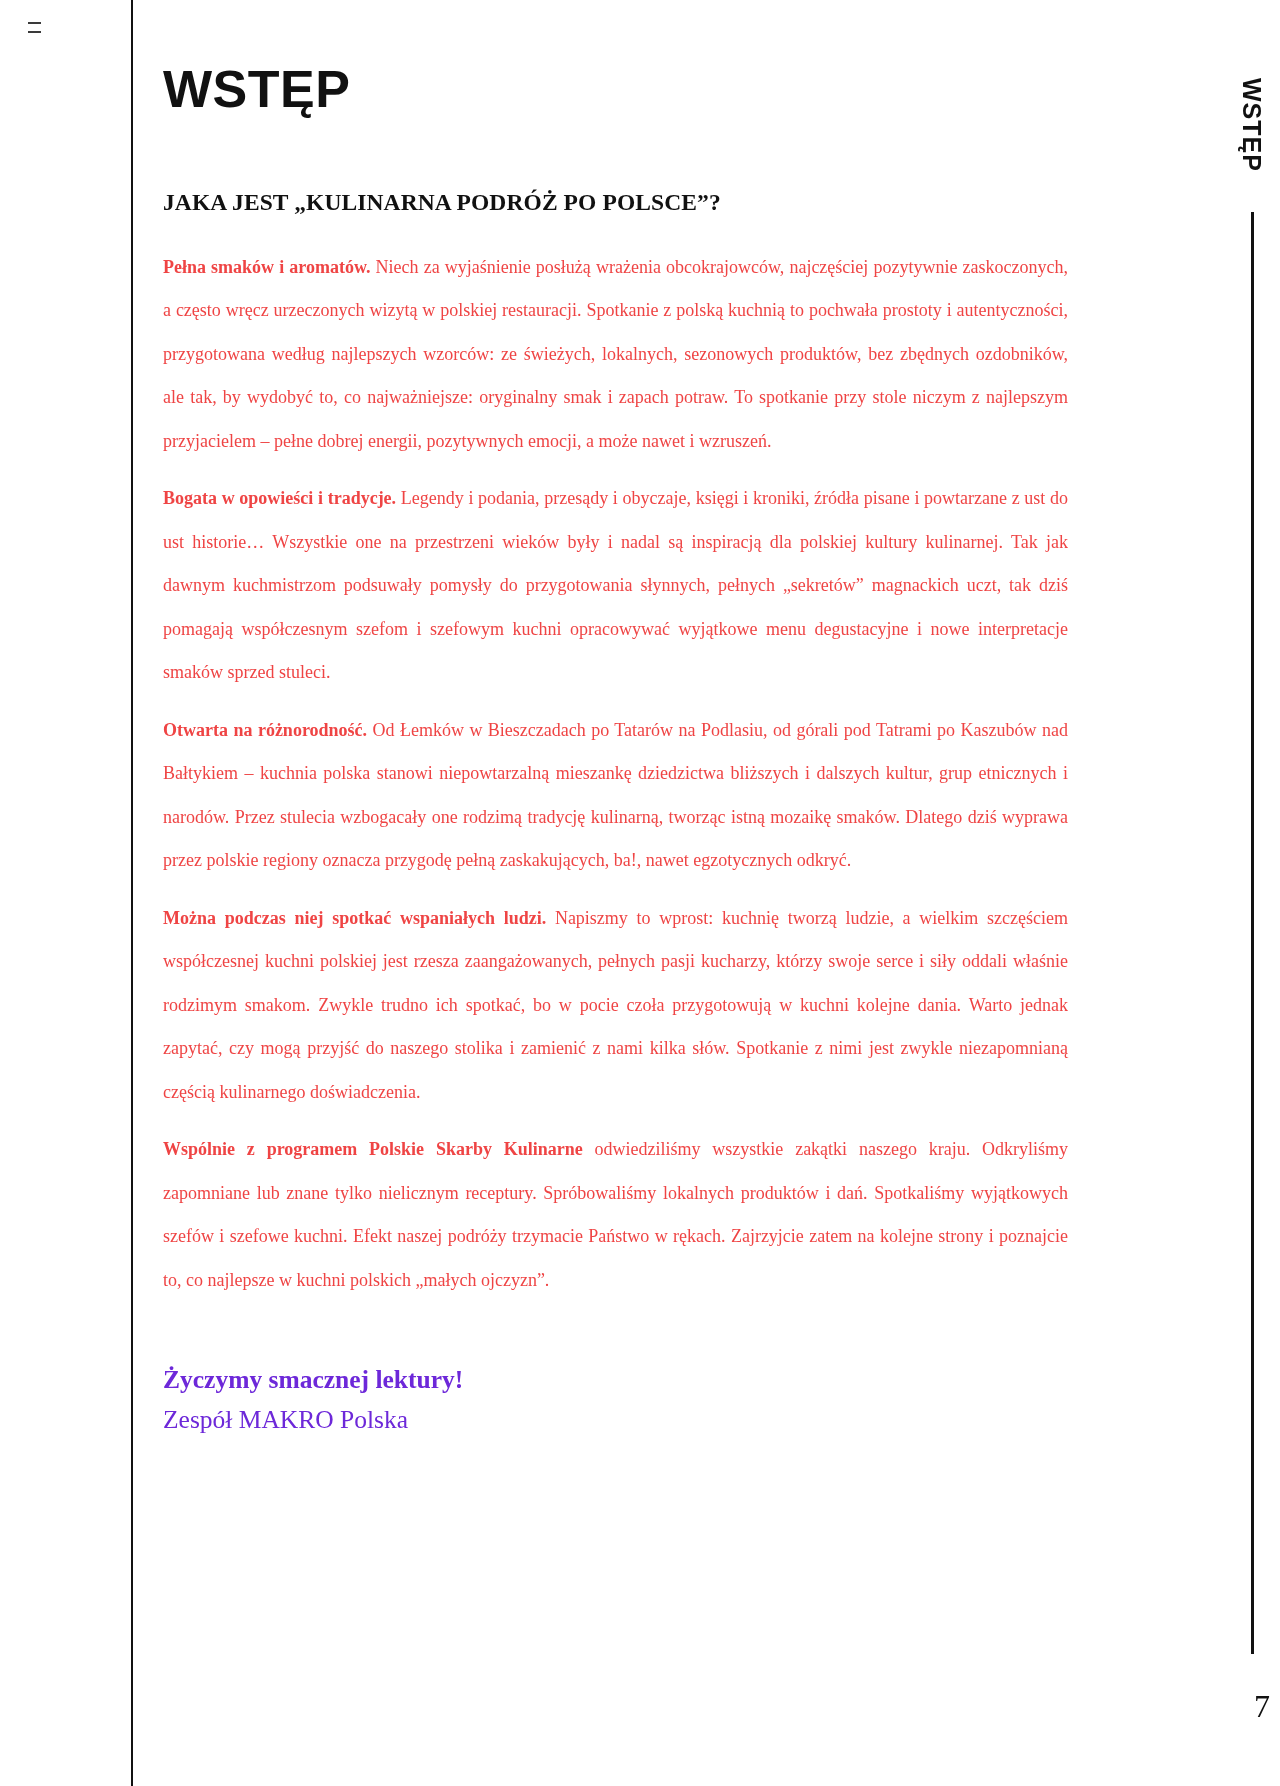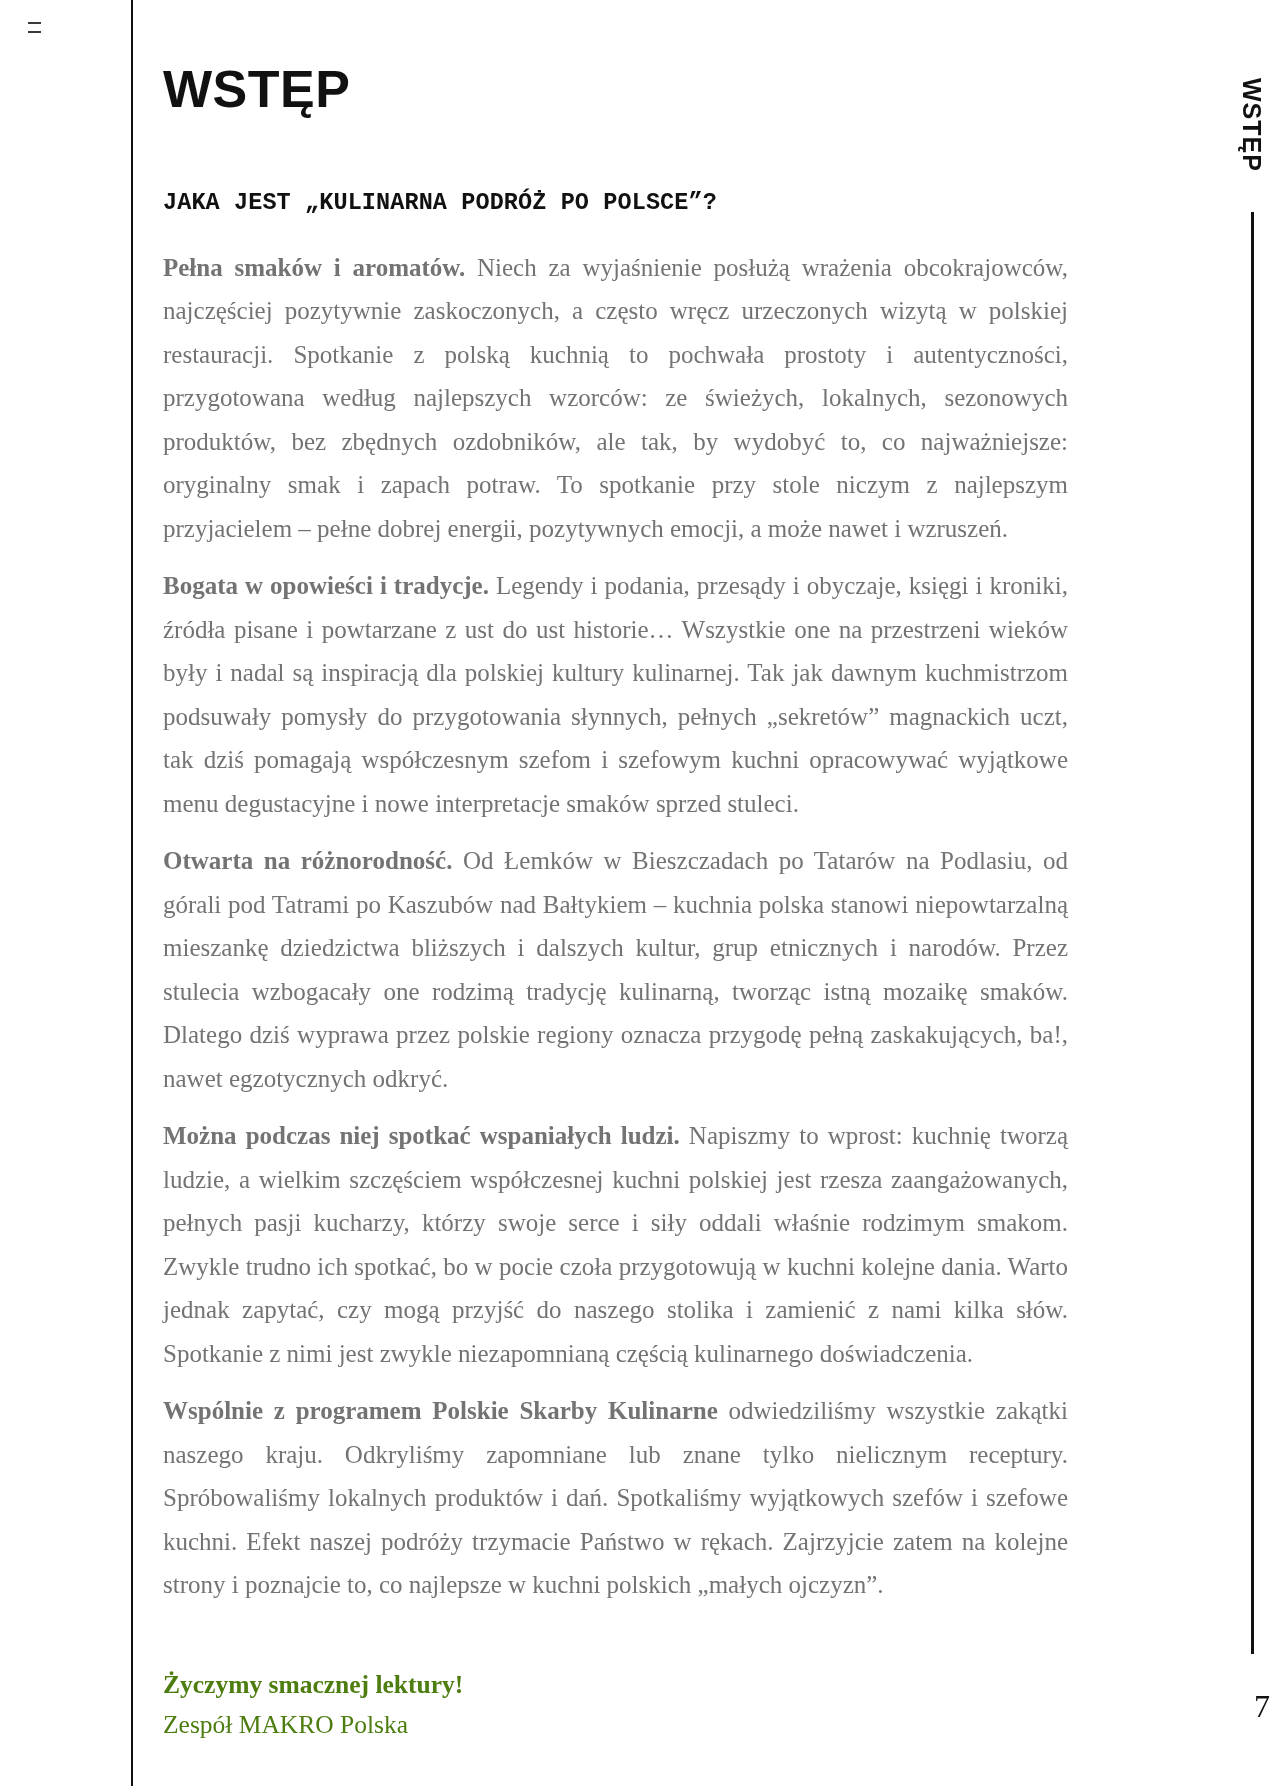--- a/index.html
+++ b/index.html
@@ -52,52 +52,52 @@
     font-family: "Liberation Sans", "DejaVu Sans", sans-serif;
     font-weight: 700;
     font-size: 52px;
     line-height: 1.05;
     letter-spacing: 0.5px;
     margin: 0 0 72px 0;
     color: #111111;
   }
 
   .section-subtitle {
-    font-family: Liberation Mono, monospace;
+    font-family: Liberation Serif, serif;
     font-weight: 700;
     font-size: 23.5px;
     letter-spacing: 0.1px;
     margin: 0 0 30px 0;
     color: #111111;
   }
 
   .body-par {
     font-family: "Liberation Serif", "DejaVu Serif", serif;
-    font-size: 25px;
+    font-size: 18px;
     line-height: 43.5px;
     text-align: justify;
     text-justify: inter-word;
     margin: 0 0 14px 0;
-    color: #737373;
+    color: #ef4444;
     hyphens: manual;
   }
 
   .body-par .lead {
     font-weight: 700;
   }
 
   .closing {
     margin-top: 58px;
   }
 
   .closing .sign-line {
     font-family: "Liberation Serif", "DejaVu Serif", serif;
     font-size: 25.5px;
     line-height: 40px;
-    color: #4d7c0f;
+    color: #6d28d9;
     margin: 0;
   }
 
   .closing .sign-line.bold {
     font-weight: 700;
   }
 
   
   .side-tab {
     position: absolute;

